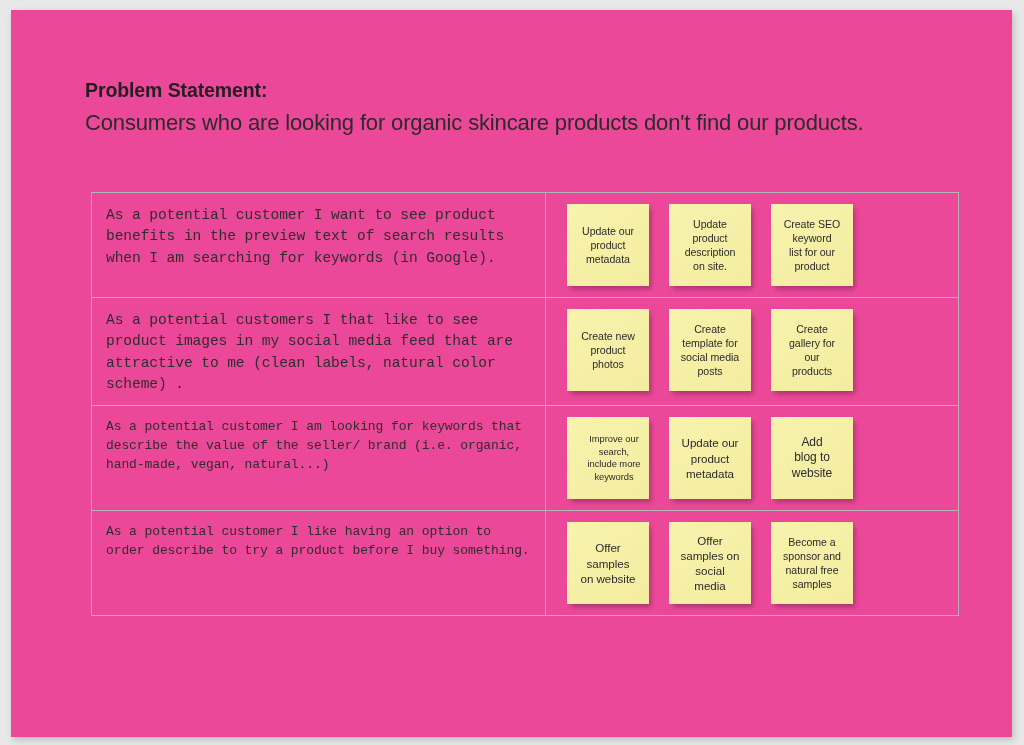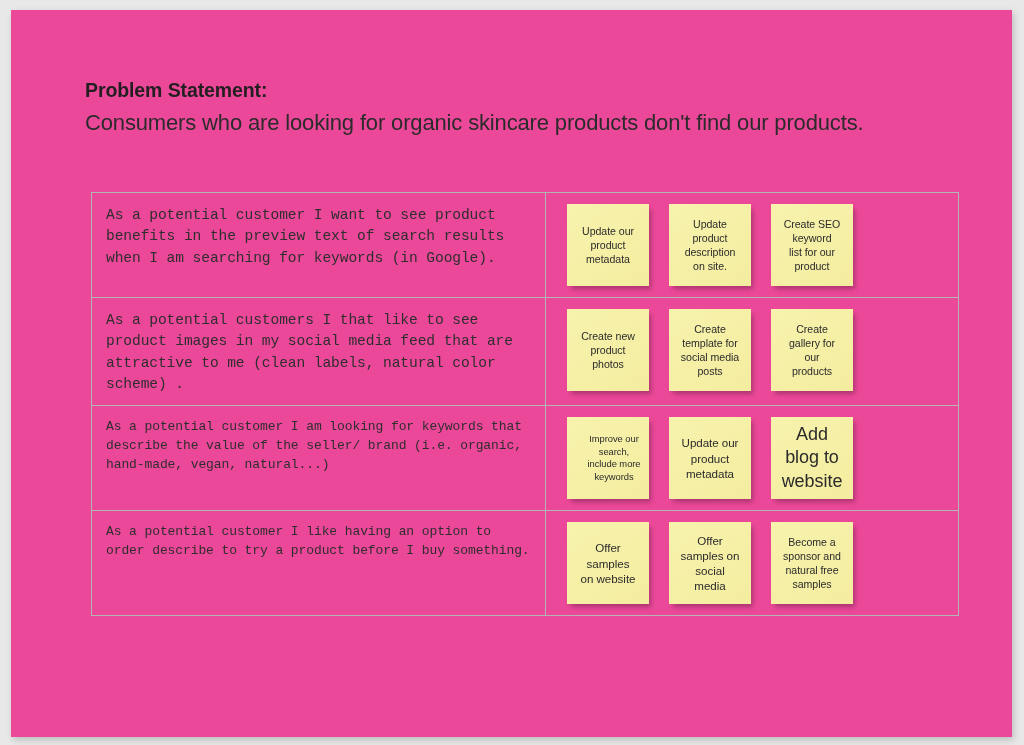--- a/index.html
+++ b/index.html
@@ -126,21 +126,21 @@
     margin-left: 12px;
   }
   .sticky-note-text.sz-sm {
     font-size: 10.6px;
   }
   .sticky-note-text.sz-md {
     font-size: 11.6px;
     line-height: 1.32;
   }
   .sticky-note-text.sz-lg {
-    font-size: 18px;
+    font-size: 12px;
     line-height: 1.3;
   }
 </style>
 </head>
 <body>
 
 <div class="page-card">
 
   <div class="header">
     <div class="header-title">Problem Statement:</div>

